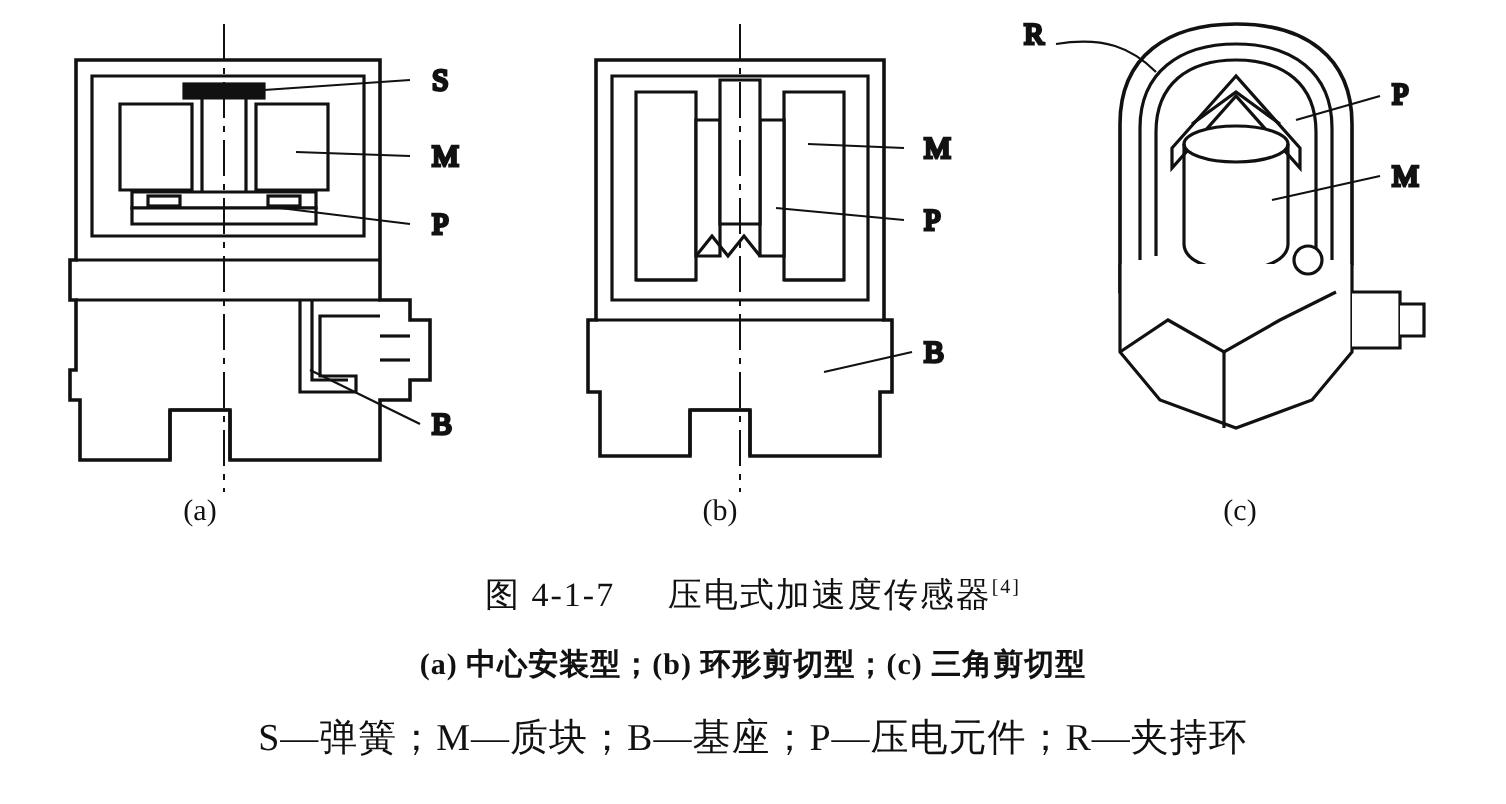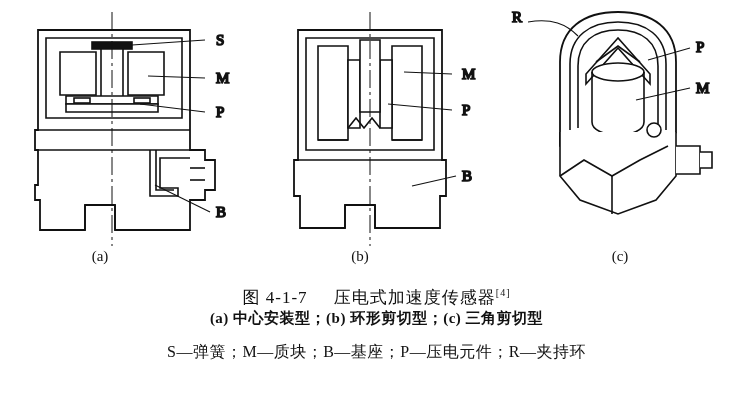--- a/index.html
+++ b/index.html
@@ -45,35 +45,36 @@
   .caption-block {
     position: absolute;
     left: 0;
     top: 286px;
     width: 753px;
     text-align: center;
   }
   .caption-line-1 {
     font-size: 17px;
     letter-spacing: 1px;
+    margin-bottom: 14px;
     white-space: nowrap;
   }
   .caption-line-1 .sup {
     font-size: 10px;
     vertical-align: super;
   }
   .caption-line-2 {
     font-size: 15px;
     letter-spacing: 0.5px;
     margin-bottom: 14px;
     white-space: nowrap;
     font-weight: bold;
   }
   .caption-line-3 {
-    font-size: 16px;
+    font-size: 19px;
     letter-spacing: 0.5px;
     white-space: nowrap;
   }
   .lead-text {
     font-family: "Liberation Serif", serif;
     font-size: 15px;
     fill: #111111;
   }
 </style>
 </head>

